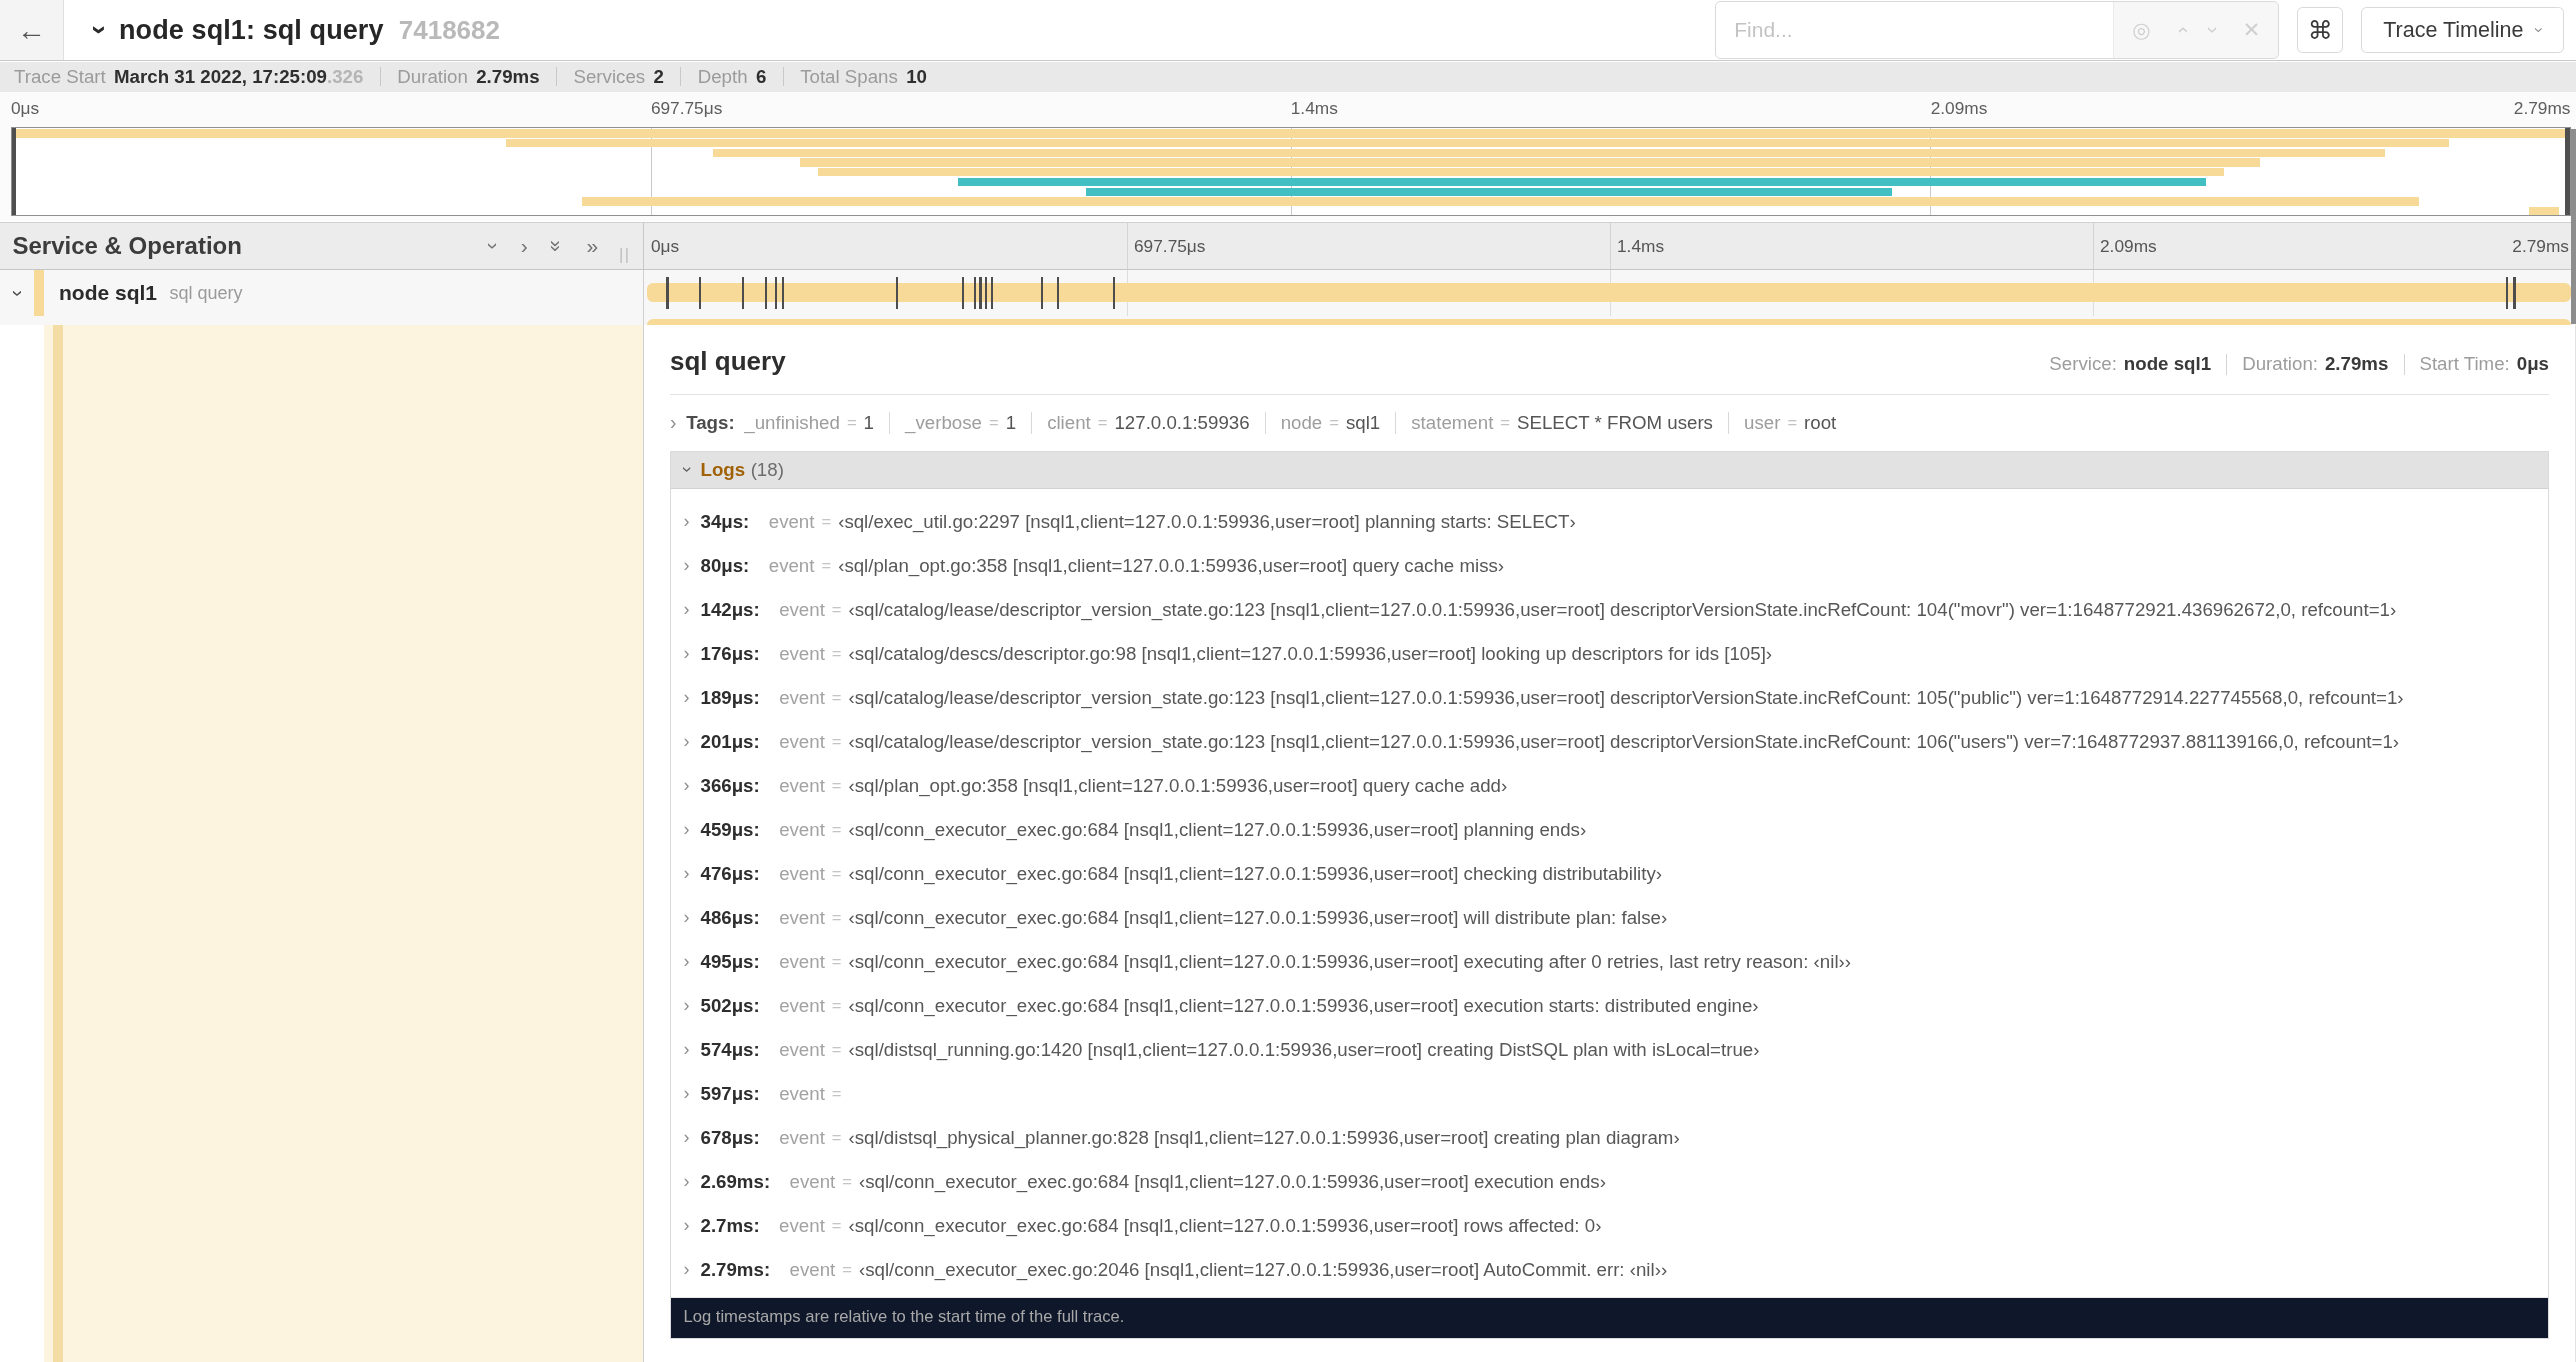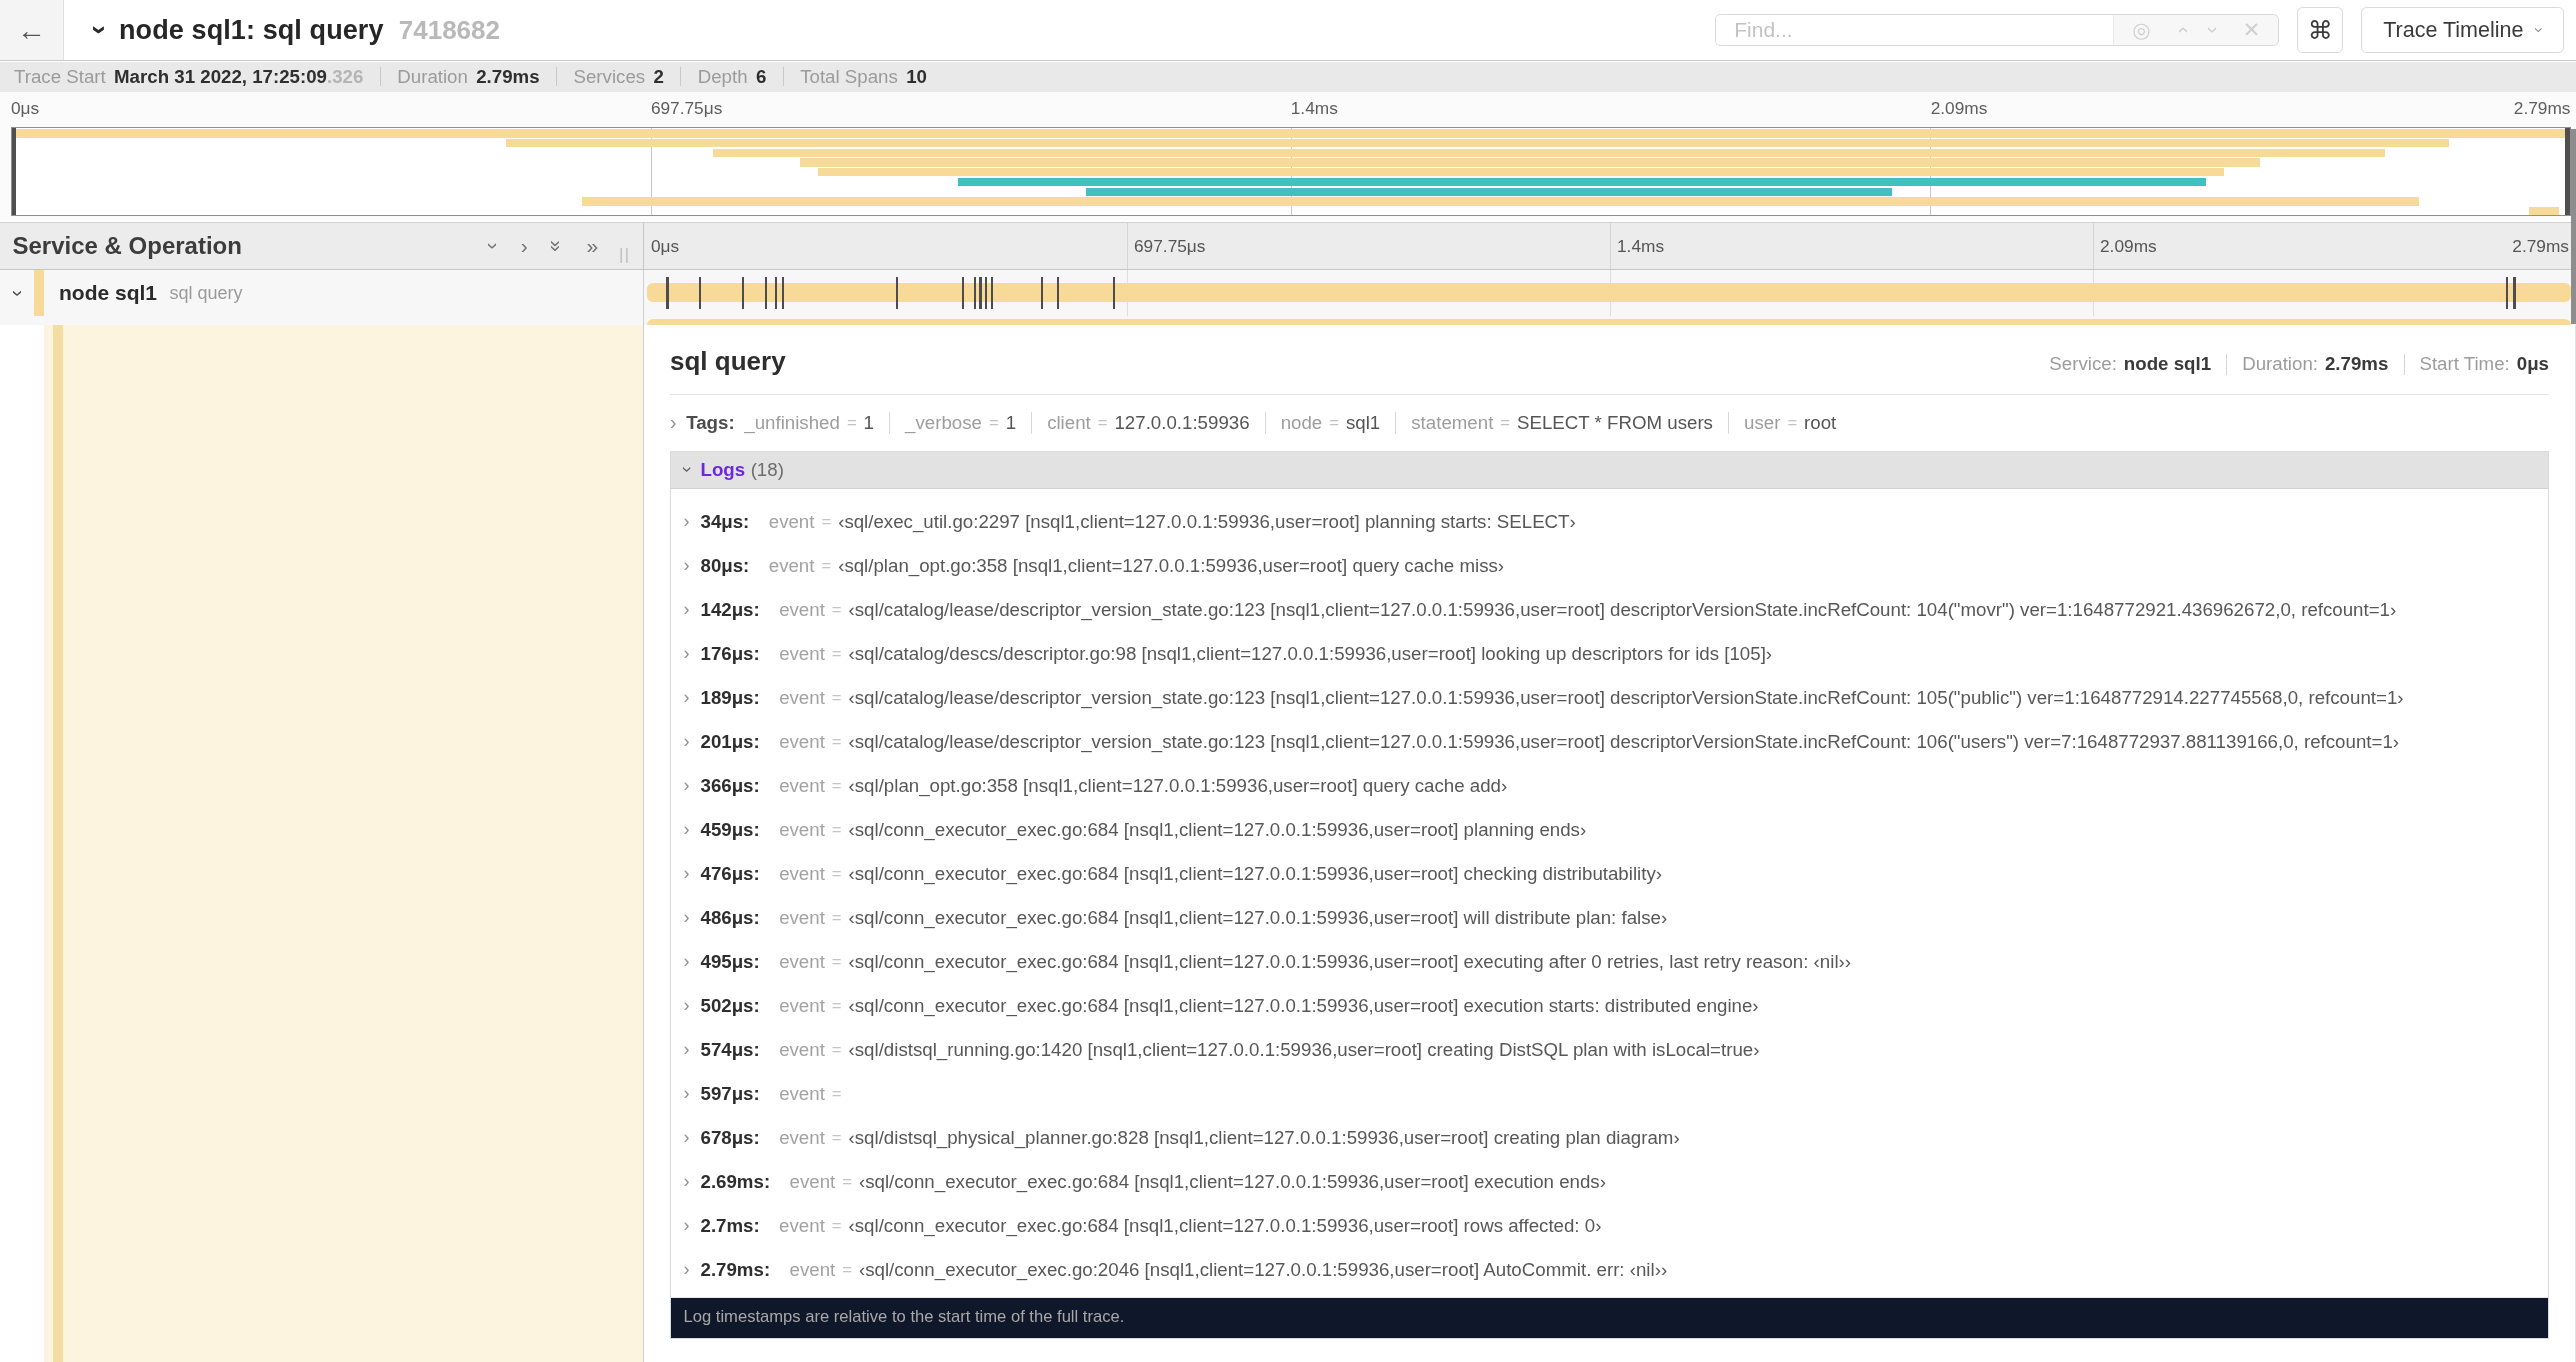--- a/index.html
+++ b/index.html
@@ -13,21 +13,21 @@
   
   .topbar { position:absolute; top:0; left:0; right:0; height:61px; background:#fff;
             border-bottom:0.7px solid #c9c9c9; display:flex; align-items:center; }
   .back-btn { width:64px; height:60px; background:#f4f4f4; border-right:0.7px solid #e0e0e0;
               display:flex; align-items:center; justify-content:center; font-size:29px; color:#555; cursor:pointer; }
   .title-wrap { display:flex; align-items:center; margin-left:30.5px; gap:15.2px; }
   .title-chevron { font-size:28px; color:#2b2b2b; font-weight:bold; }
   .page-title { font-size:27px; font-weight:bold; color:#262626; letter-spacing:0.1px; }
   .trace-id { font-size:26px; font-weight:bold; color:#b9b9b9; }
   .topbar-right { margin-left:auto; display:flex; align-items:center; gap:18px; padding-right:12.5px; }
-  .find-group { display:flex; align-items:stretch; width:564px; height:32px;
+  .find-group { display:flex; align-items:stretch; width:564px; height:58px;
                 border:0.7px solid #d9d9d9; border-radius:5.5px; overflow:hidden; background:#e5e5e5; }
   .find-input { flex:1; border:none; outline:none; font-size:21px; padding:0 18px; color:#444;
                 font-family:inherit; background:#fff; }
   .find-input::placeholder { color:#c3c3c3; }
   .find-buttons { display:flex; align-items:center; gap:26px; padding:0 18px; background:#f7f7f7;
                   border-left:0.7px solid #eaeaea; color:#cfcfcf; font-size:21px; }
   .find-buttons span { cursor:pointer; }
   .sq-btn { width:46px; height:46px; border:0.7px solid #d9d9d9; border-radius:5.5px; background:#fff;
             display:flex; align-items:center; justify-content:center; font-size:25px; color:#3a3a3a; cursor:pointer; }
   .view-btn { height:46px; border:0.7px solid #d9d9d9; border-radius:5.5px; background:#fff; padding:0 21px;
@@ -106,21 +106,21 @@
   .tag-item { display:flex; align-items:center; }
   .tag-key { color:#9d9d9d; }
   .tag-eq { color:#c2c2c2; margin:0 7px; font-size:16.6px; }
   .tag-val { color:#555; }
   .tag-sep { width:0.7px; height:22px; background:#d8d8d8; margin:0 15.2px; }
 
   .logs-box { margin-top:16.6px; border:0.7px solid #dadada; }
   .logs-header { background:#e2e2e2; height:37px; display:flex; align-items:center; padding-left:12.5px;
                  font-size:18.7px; border-bottom:0.7px solid #d2d2d2; cursor:pointer; }
   .logs-chevron { color:#5f5f5f; font-size:18px; }
-  .logs-title { font-weight:bold; color:#6d28d9; margin-left:11px; }
+  .logs-title { font-weight:bold; color:#a16207; margin-left:11px; }
   .logs-count { color:#6d6d6d; margin-left:5.5px;text-align:center; }
   .log-rows { background:#fff; padding:11px 0 5.5px 0; }
   .log-row { height:44px; display:flex; align-items:center; padding-left:12.5px; font-size:18.7px; white-space:nowrap; cursor:pointer; }
   .log-chevron { color:#8d8d8d; font-size:18px; }
   .log-ts { font-weight:bold; color:#2e2e2e; margin-left:11px; }
   .log-key { color:#a2a2a2; margin-left:19.4px; }
   .log-eq { color:#c4c4c4; margin:0 7px; font-size:16.6px; }
   .log-val { color:#575757; }
   .logs-footer { border-top:0.7px solid #e6e6e6; background:#0f172a; padding:8.3px 12.5px 11px; font-size:16.6px; color:#a8a8a8; }
 

